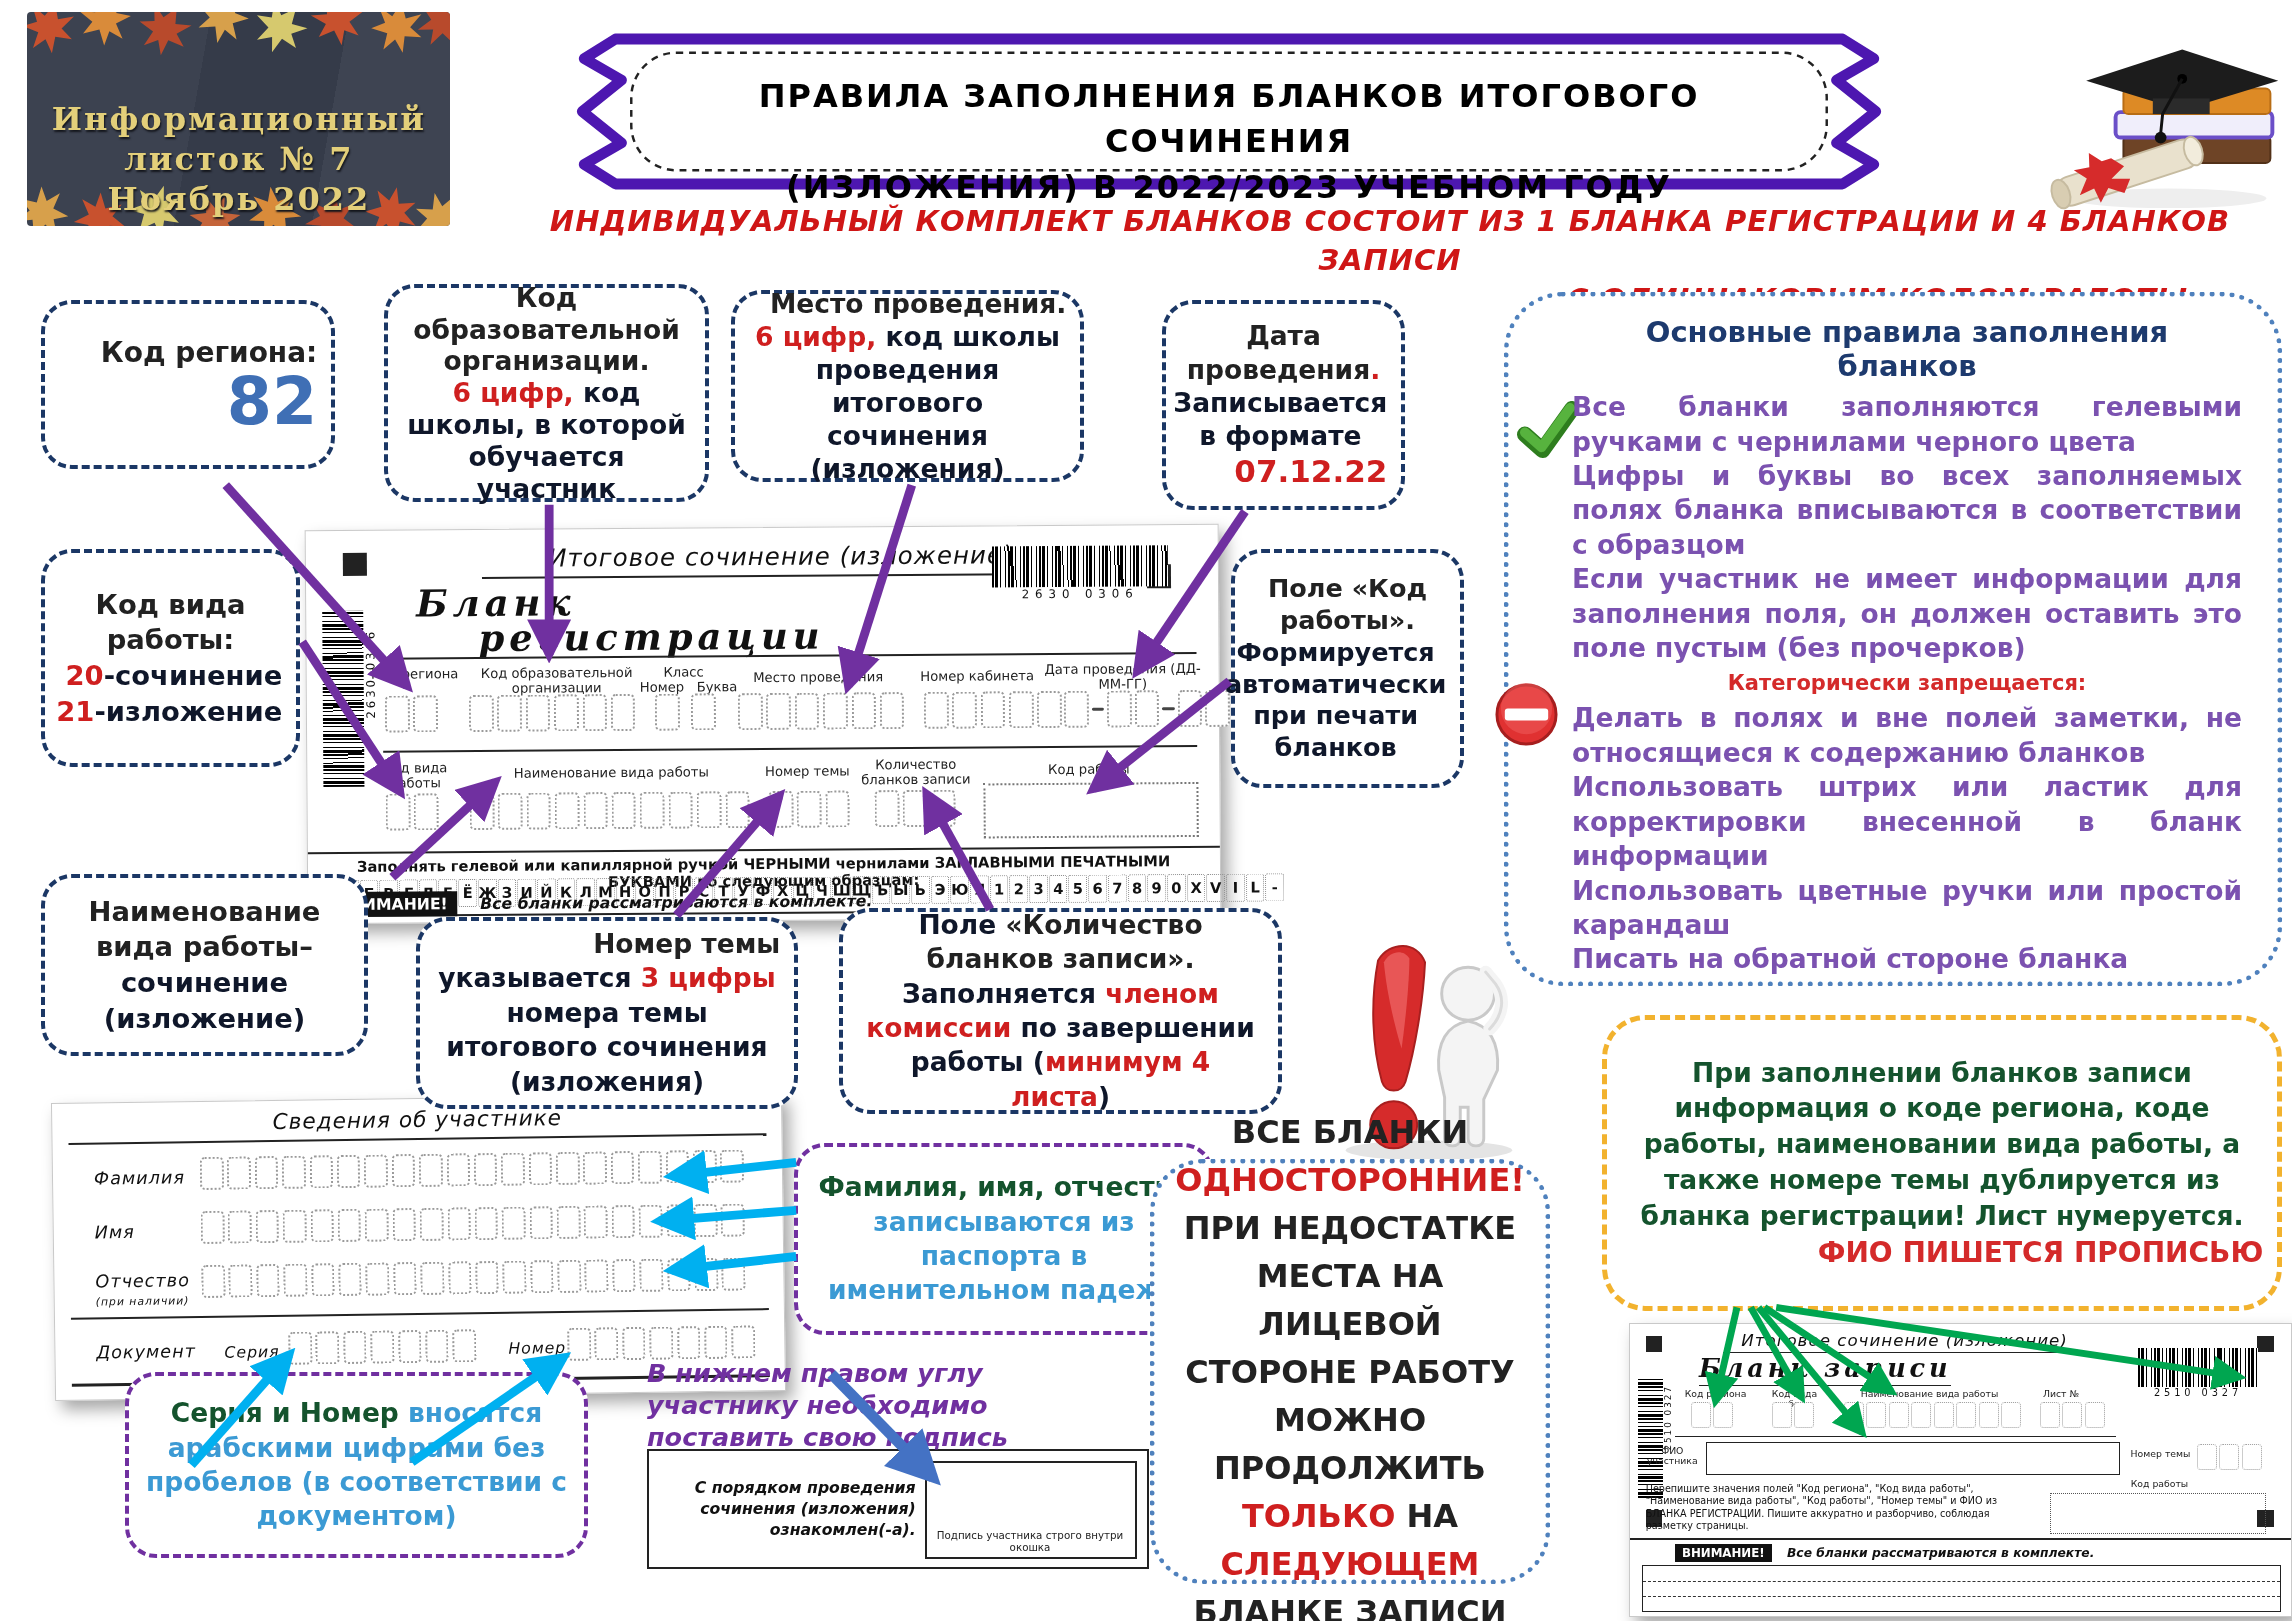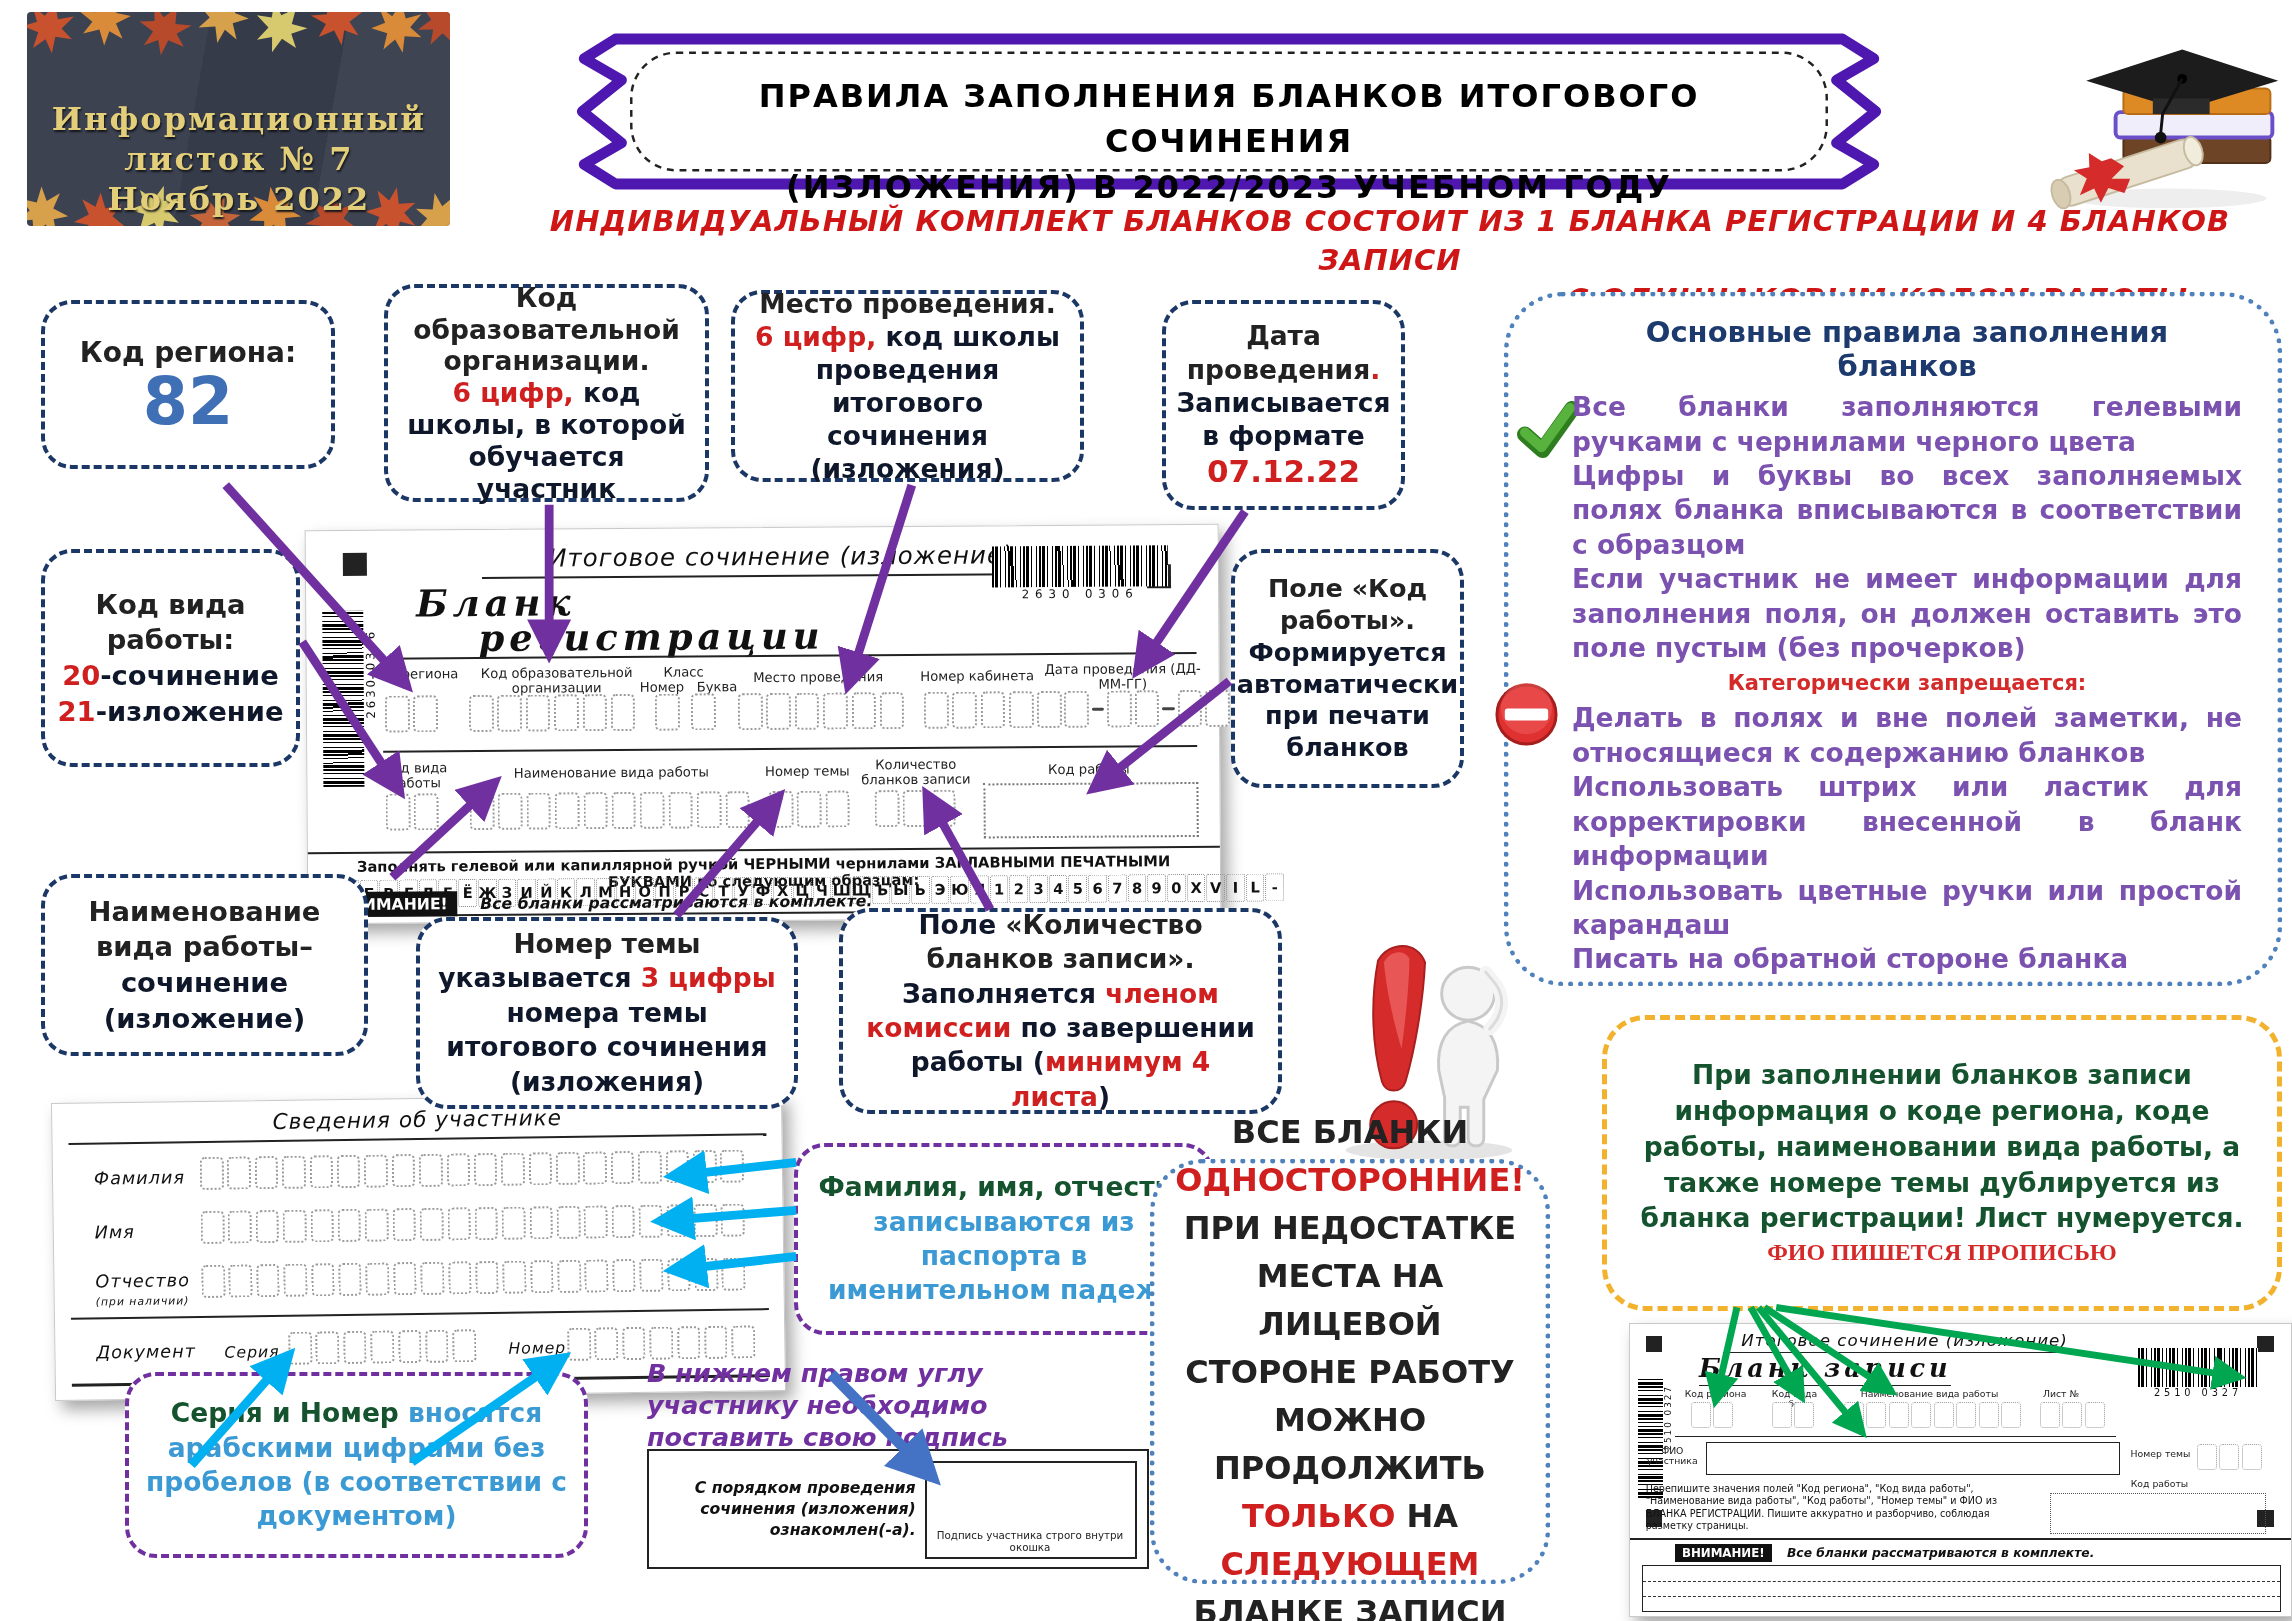--- a/index.html
+++ b/index.html
@@ -1,21 +1,21 @@
 <!DOCTYPE html>
 <html><head>
 <meta charset="utf-8">
 <style>
   html,body{margin:0;padding:0;background:#fff;}
   #canvas{position:relative;width:2293px;height:1621px;background:#fff;overflow:hidden;
           font-family:"DejaVu Sans","Liberation Sans",sans-serif;}
   .abs{position:absolute;}
   
   .box{position:absolute;background:#fff;box-sizing:border-box;display:flex;flex-direction:column;
-       justify-content:center;align-items:center;text-align:center;font-weight:bold;z-index:4;padding:7.8px 13.7px;}
+       justify-content:center;align-items:flex-end;text-align:center;font-weight:bold;z-index:4;padding:7.8px 13.7px;}
   .box-navy{border:4.9px dashed #1b3765;border-radius:31px;}
   .box-purple{border:4.9px dashed #7030a0;border-radius:31px;}
   .t-black{color:#222;}
   .t-navy{color:#14532d;}
   .t-blue{color:#0f172a;}
   .t-red{color:#cf1f1f;}
   
   .form{position:absolute;background:#fff;border:1px solid #c9c9c9;box-shadow:6.9px 8.8px 15.7px rgba(0,0,0,.35);z-index:2;}
   .cells{position:absolute;display:flex;gap:3.9px;}
   .cell{border:2px dotted #9a9a9a;border-radius:4.9px;background:#fff;box-sizing:border-box;}
@@ -497,21 +497,21 @@
     <path d="M64,30 C70,18 84,16 90,26 C90,50 86,90 82,118 C74,92 66,56 64,30 Z" fill="#ef6a6a" opacity="0.7"></path>
     <circle cx="74" cy="196" r="24" fill="#d62b2b" stroke="#a81f1f" stroke-width="2"></circle>
     <circle cx="150" cy="62" r="27" fill="#f4f4f4" stroke="#c9c9c9" stroke-width="3"></circle>
     <path d="M150,90 C172,94 182,112 180,140 L166,170 L166,210 C166,220 150,220 150,210 L150,178 L142,178 L142,210 C142,220 126,220 126,210 L126,168 L120,140 C118,112 128,94 150,90 Z" fill="#f4f4f4" stroke="#c9c9c9" stroke-width="3"></path>
     <path d="M172,98 C186,84 188,66 178,52 L168,40" fill="none" stroke="#f4f4f4" stroke-width="13" stroke-linecap="round"></path>
     <path d="M172,98 C186,84 188,66 178,52 L168,40" fill="none" stroke="#c9c9c9" stroke-width="3" stroke-linecap="round" opacity="0.6"></path>
   </svg>
 
   <div class="box dashed-yellow" style="left:1602px;top:1015px;width:680px;height:296px;font-size:26.5px;line-height:1.35;z-index:4;">
     <div class="t-navy">При заполнении бланков записи информация о коде региона, коде работы, наименовании вида работы, а также номере темы дублируется из бланка регистрации! Лист нумеруется.</div>
-    <div class="t-red" style="font-size:24px;color:#d42a2a;font-family:Liberation Serif, serif;">ФИО ПИШЕТСЯ ПРОПИСЬЮ</div>
+    <div class="t-red" style="font-size:28px;color:#d42a2a;">ФИО ПИШЕТСЯ ПРОПИСЬЮ</div>
   </div>
 
   <div class="form rec" id="record-form" style="left:1629px;top:1323px;width:661px;height:292px;">
     <div class="sq" style="left:15.7px;top:11.8px;width:16.7px;height:16.7px;"></div>
     <div class="sq" style="left:627px;top:11.8px;width:16.7px;height:16.7px;"></div>
     <div class="sq" style="left:15.7px;top:186px;width:16.7px;height:16.7px;"></div>
     <div class="sq" style="left:627px;top:186px;width:16.7px;height:16.7px;"></div>
     <div class="formhead" style="position:absolute;left:93px;top:5.9px;width:363px;text-align:center;font-size:16.7px;border-bottom:1.5px solid #222;padding-bottom:2px;">Итоговое сочинение (изложение)</div>
     <div class="script" style="position:absolute;left:69px;top:29px;font-size:25.5px;letter-spacing:3.9px;border-bottom:1.5px solid #222;padding-bottom:2px;">Бланк  записи</div>
     <div class="barcode-v" style="position:absolute;left:7.8px;top:51px;width:25.5px;height:123px;"></div>

